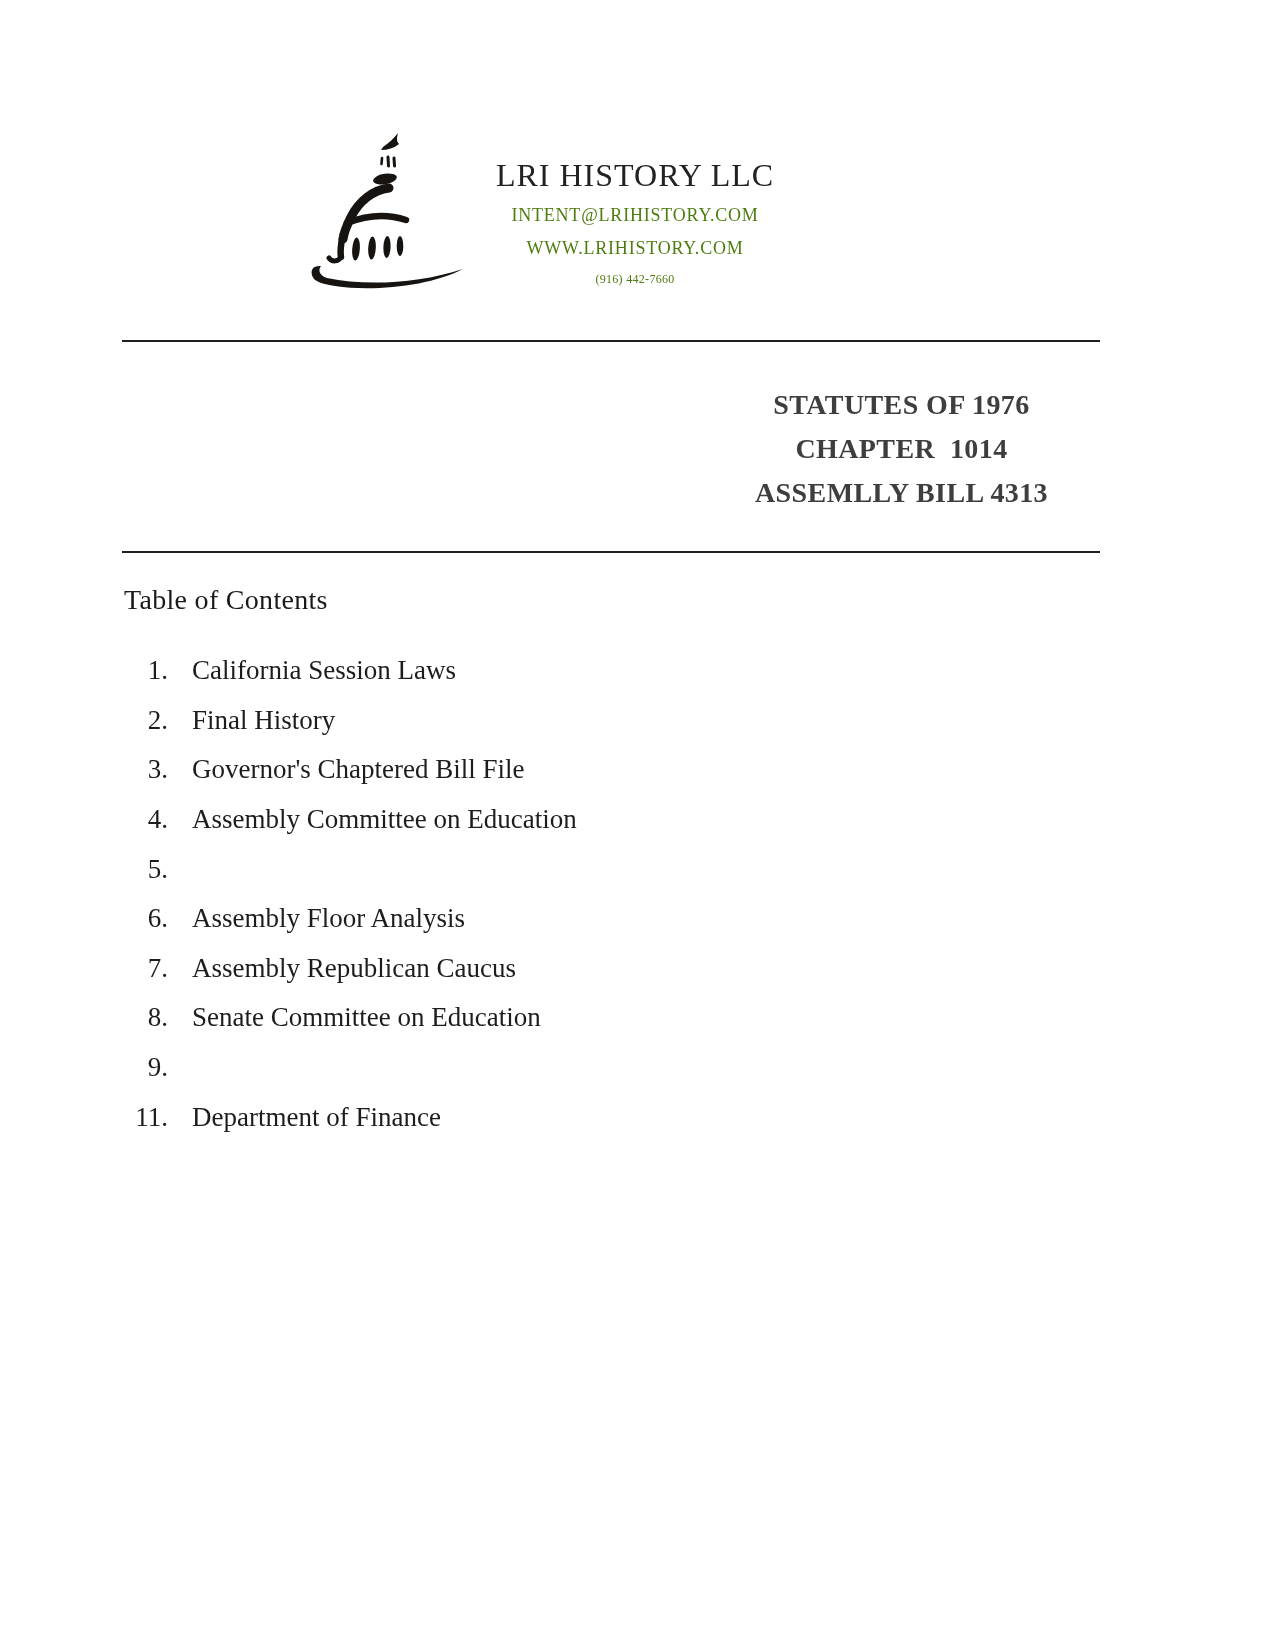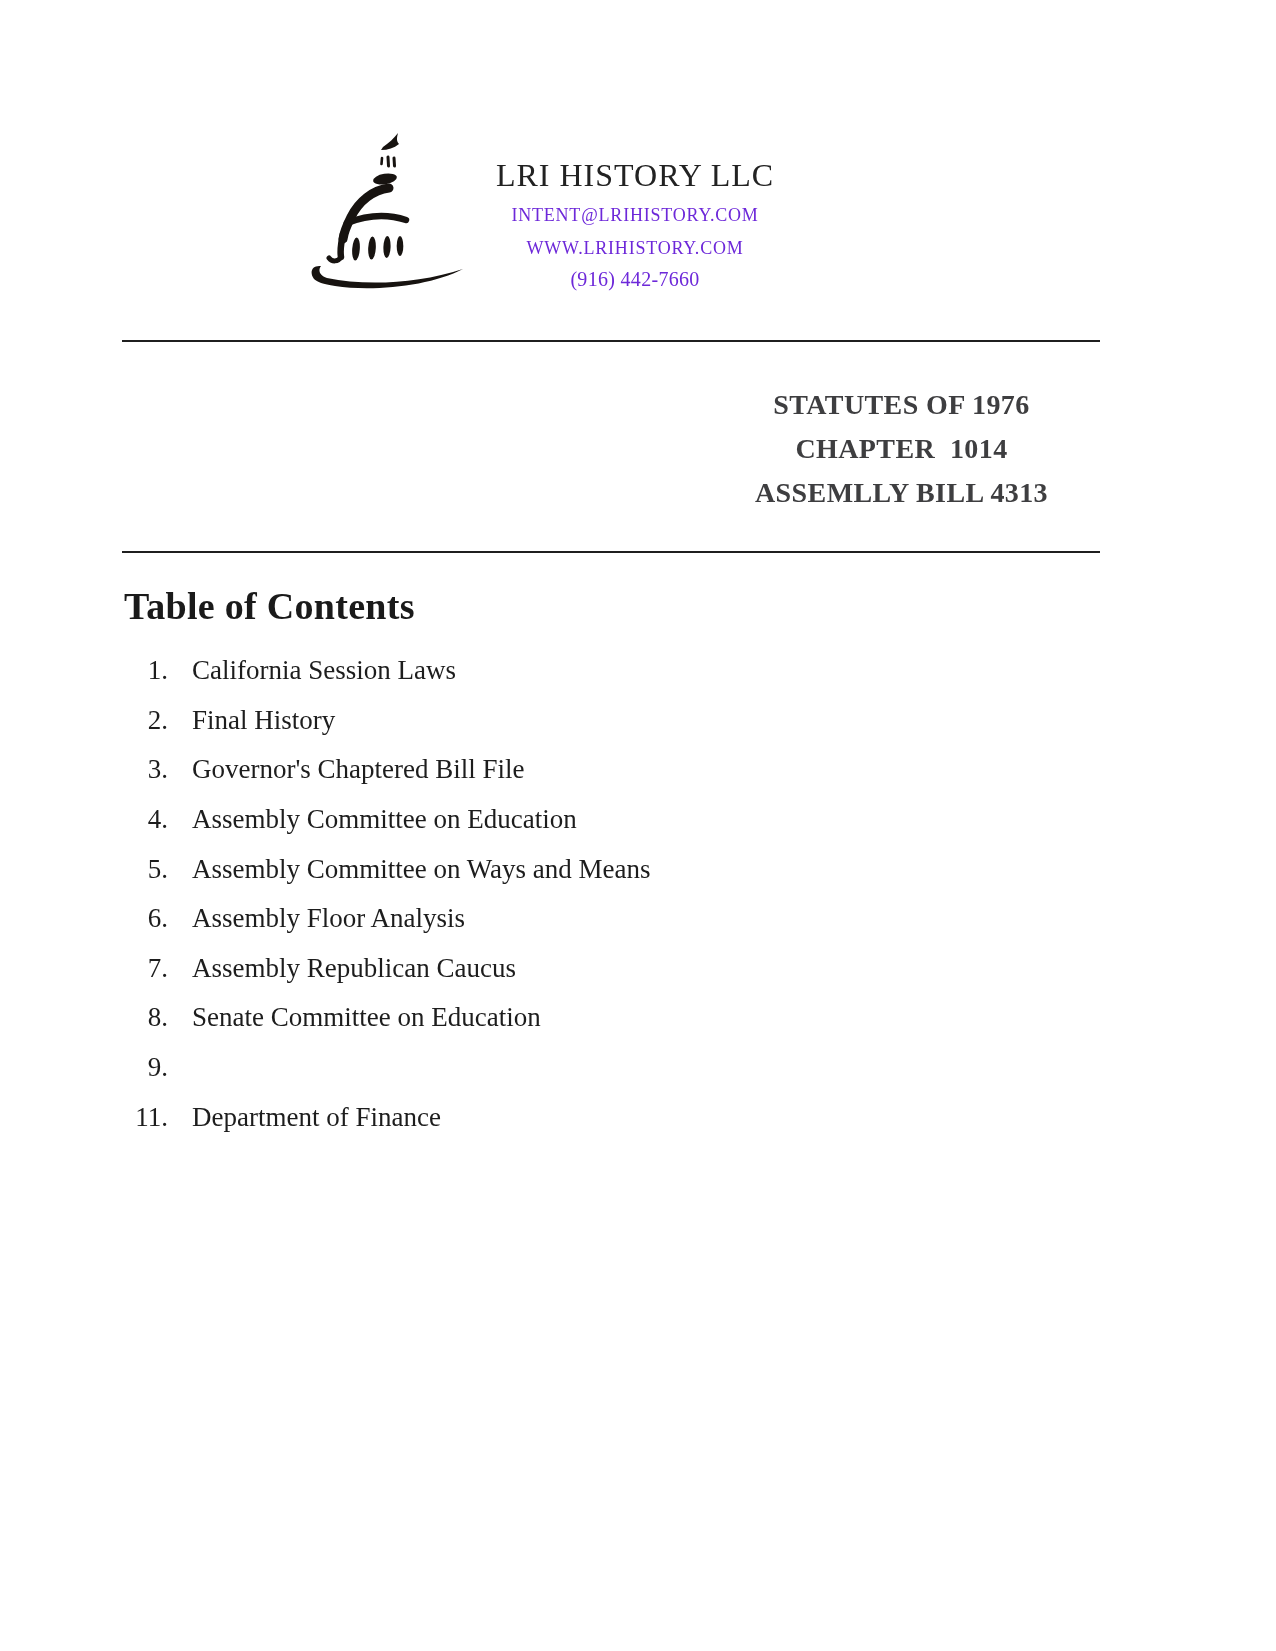--- a/index.html
+++ b/index.html
@@ -39,25 +39,25 @@
     font-size:32px;
     line-height:38px;
     letter-spacing:1px;
     color:#222222;
   }
   .contact-line{
     font-size:18px;
     line-height:22px;
     letter-spacing:0.8px;
     margin-top:10px;
-    color:#6d28d9;
+    color:#4d7c0f;
   }
   .contact-line.web{margin-top:11px;}
   .contact-line.phone{
-    font-size:20px;
+    font-size:12px;
     line-height:20px;
     letter-spacing:0.3px;
   }
   .rule{
     position:absolute;
     left:122px;
     width:978px;
     height:2px;
     background:var(--rule);
   }
@@ -72,22 +72,22 @@
     font-size:28px;
     line-height:44px;
     color:var(--title-ink);
     letter-spacing:0.4px;
   }
   .statute-line{white-space:pre;}
   .toc-heading{
     position:absolute;
     left:124px;
     top:584px;
-    font-size:38px;
-    font-weight:bold;
+    font-size:28px;
+    font-weight:normal;
     letter-spacing:0.3px;
     color:#1a1a1a;
     text-align:center;
   }
   .toc-list{
     position:absolute;
     left:0;
     top:646px;
     width:900px;
     list-style:none;
@@ -173,21 +173,20 @@
       <li class="toc-item">
         <span class="toc-num">3.</span>
         <span class="toc-label">Governor's Chaptered Bill File</span>
       </li>
       <li class="toc-item">
         <span class="toc-num">4.</span>
         <span class="toc-label">Assembly Committee on Education</span>
       </li>
       <li class="toc-item">
         <span class="toc-num">5.</span>
-        <span class="toc-label">Assembly Committee on Ways and Means</span>
       </li>
       <li class="toc-item">
         <span class="toc-num">6.</span>
         <span class="toc-label">Assembly Floor Analysis</span>
       </li>
       <li class="toc-item">
         <span class="toc-num">7.</span>
         <span class="toc-label">Assembly Republican Caucus</span>
       </li>
       <li class="toc-item">

